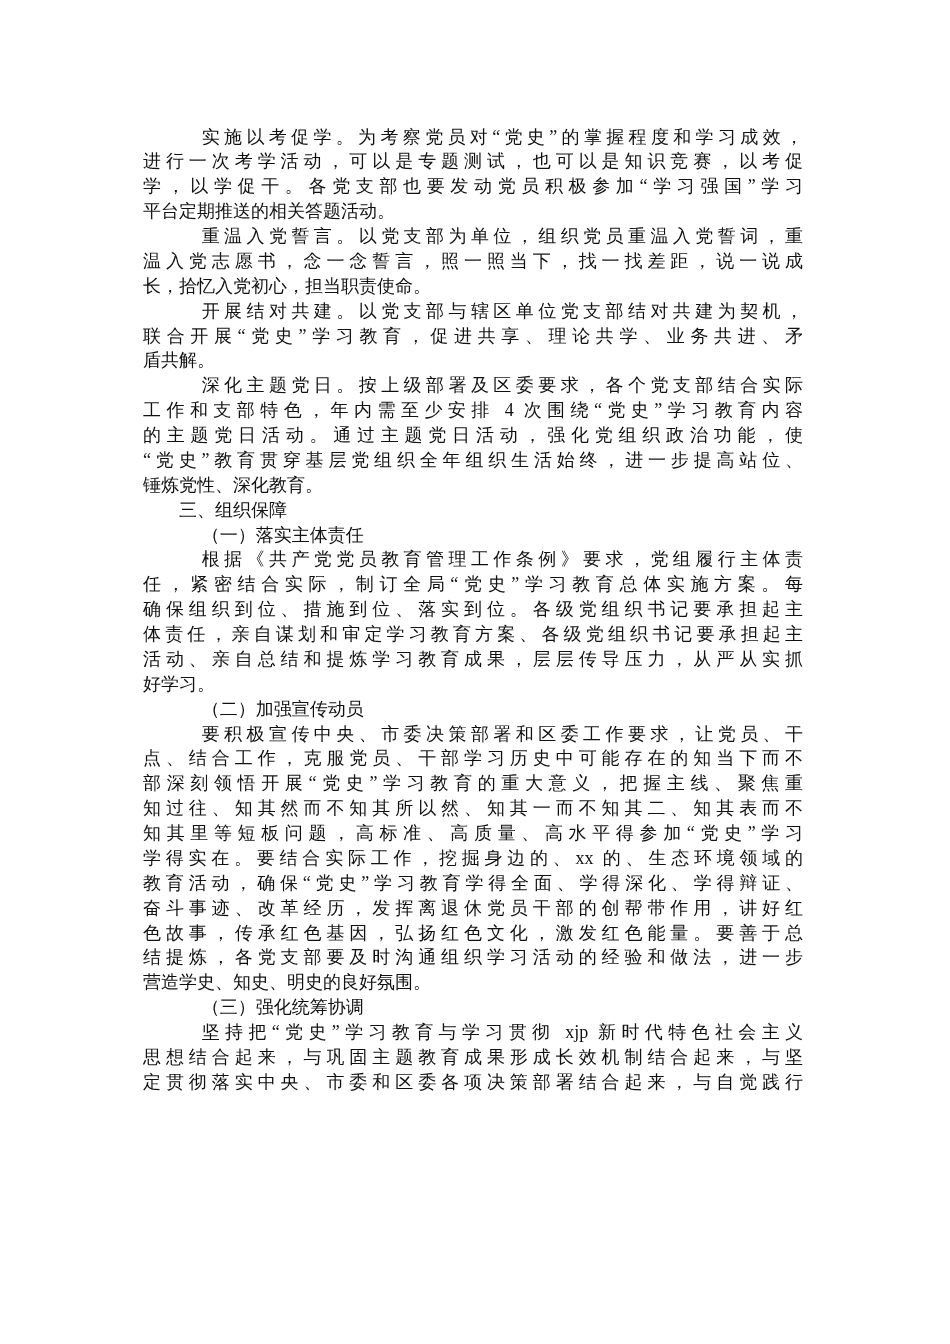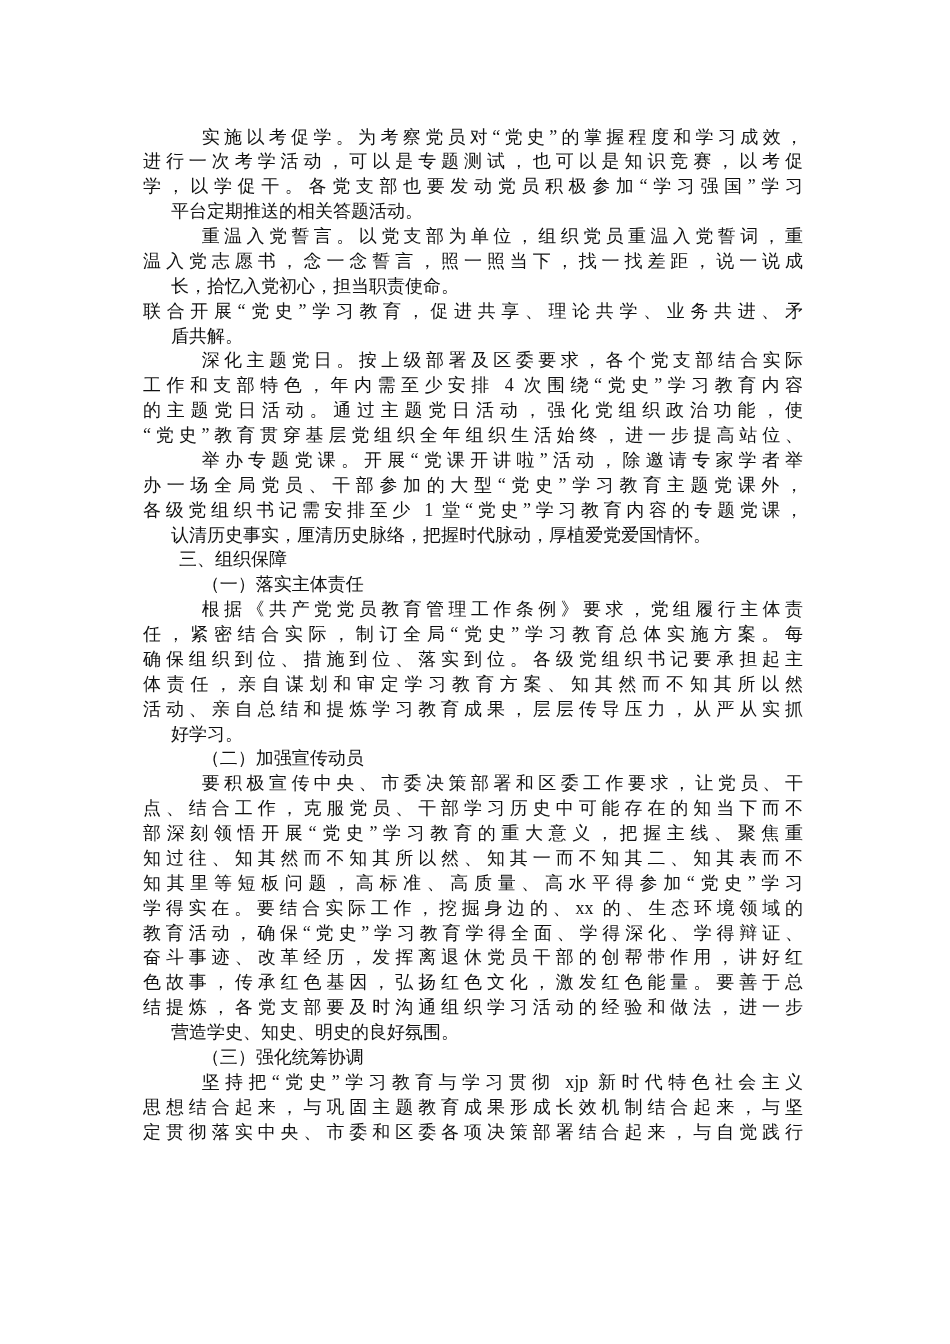--- a/index.html
+++ b/index.html
@@ -26,21 +26,21 @@
       display: block;
       height: 24.88px;
       line-height: 24.88px;
       font-size: 18px;
       text-align: justify;
       text-align-last: justify;
       text-justify: inter-character;
       overflow: visible;
       white-space: pre;
     }
-    .line.last { text-align: left; text-align-last: left; margin-left: 28px; }
+    .line.last { text-align: left; text-align-last: left; }
     .line.indent { padding-left: 58.7px; }
     .line.h-indent { padding-left: 36px; }
     .line.heading { text-align: center; text-align-last: left; }
   </style>
 </head>
 <body>
 
 <div class="page">
 
   <div class="block">
@@ -50,47 +50,43 @@
     <div class="line last">平台定期推送的相关答题活动。</div>
   </div>
 
   <div class="block">
     <div class="line indent">重温入党誓言。以党支部为单位，组织党员重温入党誓词，重</div>
     <div class="line">温入党志愿书，念一念誓言，照一照当下，找一找差距，说一说成</div>
     <div class="line last">长，拾忆入党初心，担当职责使命。</div>
   </div>
 
   <div class="block">
+    <div class="line indent">开展结对共建。以党支部与辖区单位党支部结对共建为契机，</div>
     <div class="line">联合开展“党史”学习教育，促进共享、理论共学、业务共进、矛</div>
     <div class="line last">盾共解。</div>
   </div>
 
   <div class="block">
     <div class="line indent">深化主题党日。按上级部署及区委要求，各个党支部结合实际</div>
     <div class="line">工作和支部特色，年内需至少安排 4 次围绕“党史”学习教育内容</div>
     <div class="line">的主题党日活动。通过主题党日活动，强化党组织政治功能，使</div>
     <div class="line">“党史”教育贯穿基层党组织全年组织生活始终，进一步提高站位、</div>
+    <div class="line last">锤炼党性、深化教育。</div>
   </div>
 
-  <div class="block">
-    <div class="line indent">举办专题党课。开展“党课开讲啦”活动，除邀请专家学者举</div>
-    <div class="line">办一场全局党员、干部参加的大型“党史”学习教育主题党课外，</div>
-    <div class="line">各级党组织书记需安排至少 1 堂“党史”学习教育内容的专题党课，</div>
-    <div class="line last">认清历史事实，厘清历史脉络，把握时代脉动，厚植爱党爱国情怀。</div>
-  </div>
 
   <div class="line heading h-indent">三、组织保障</div>
 
   <div class="line heading indent">（一）落实主体责任</div>
 
   <div class="block">
     <div class="line indent">根据《共产党党员教育管理工作条例》要求，党组履行主体责</div>
     <div class="line">任，紧密结合实际，制订全局“党史”学习教育总体实施方案。每</div>
     <div class="line">确保组织到位、措施到位、落实到位。各级党组织书记要承担起主</div>
-    <div class="line">体责任，亲自谋划和审定学习教育方案、知其然而不知其所以然</div>
+    <div class="line">体责任，亲自谋划和审定学习教育方案、各级党组织书记要承担起主</div>
     <div class="line">活动、亲自总结和提炼学习教育成果，层层传导压力，从严从实抓</div>
     <div class="line last">好学习。</div>
   </div>
 
   <div class="line heading indent">（二）加强宣传动员</div>
 
   <div class="block">
     <div class="line indent">要积极宣传中央、市委决策部署和区委工作要求，让党员、干</div>
     <div class="line">点、结合工作，克服党员、干部学习历史中可能存在的知当下而不</div>
     <div class="line">部深刻领悟开展“党史”学习教育的重大意义，把握主线、聚焦重</div>

